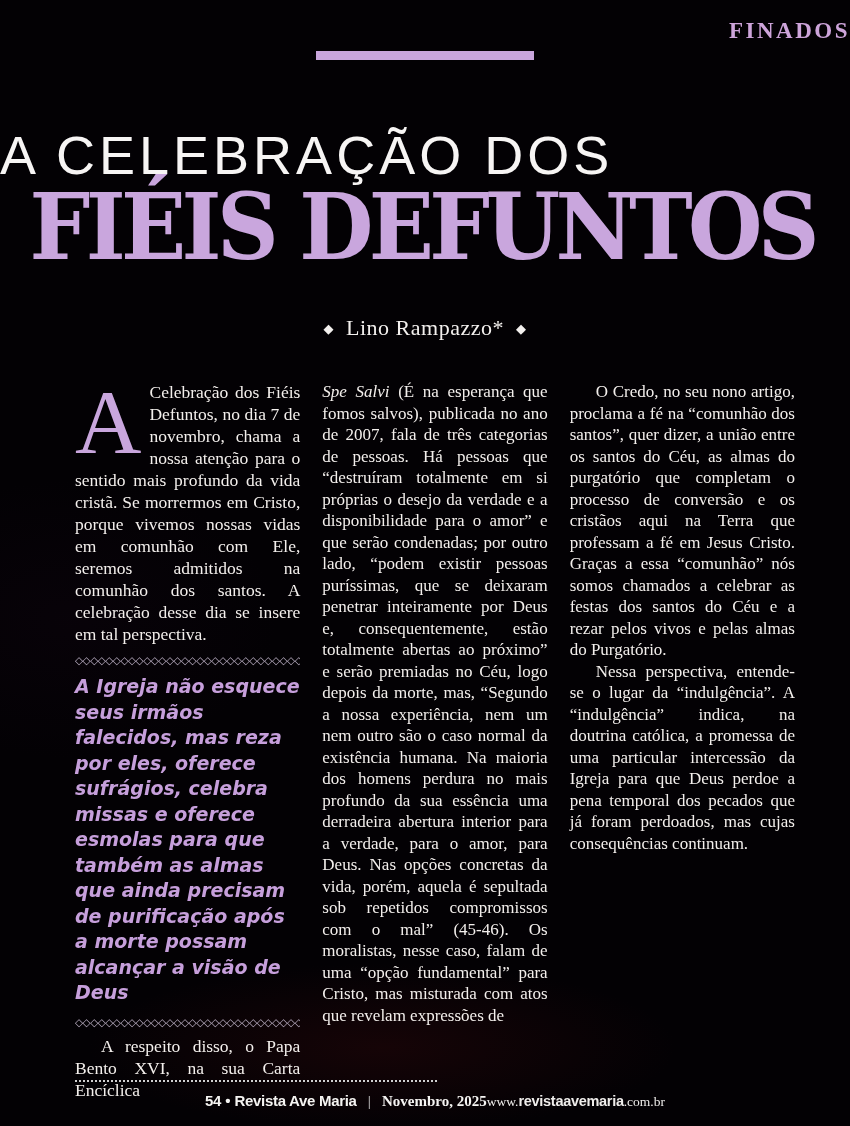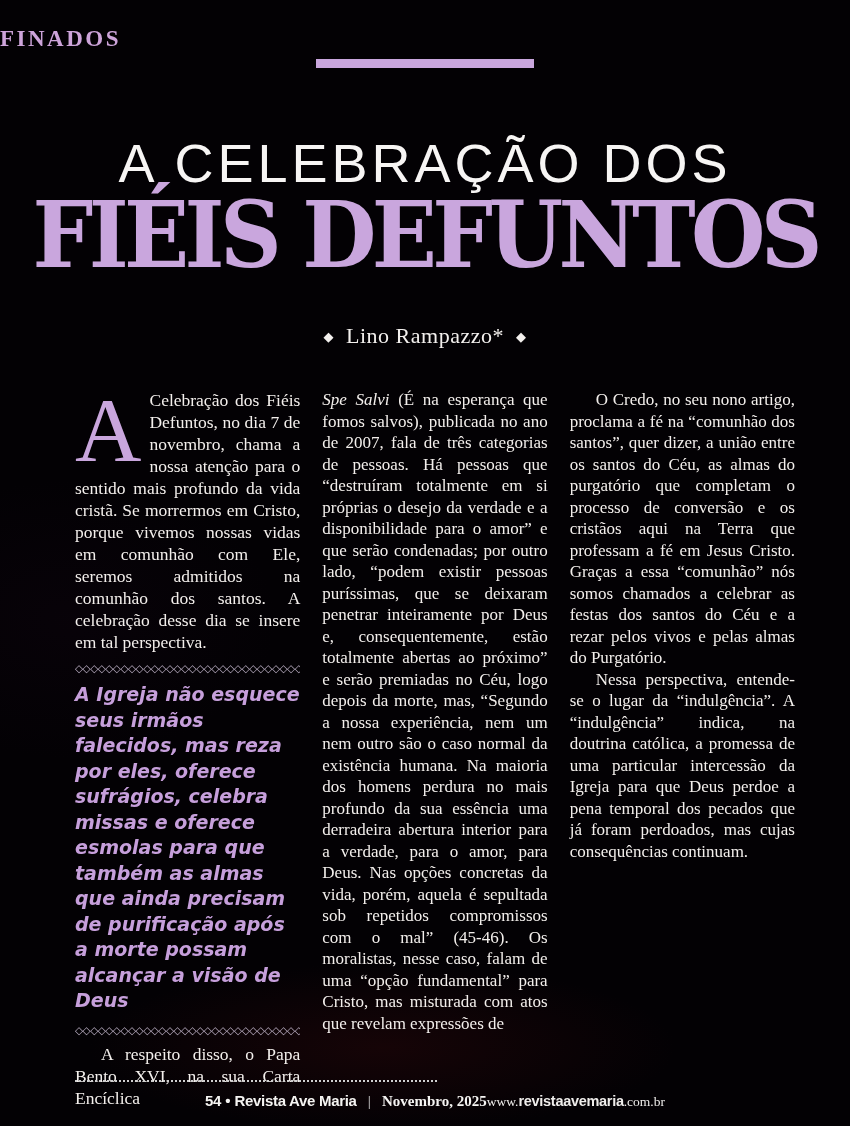--- a/index.html
+++ b/index.html
@@ -8,37 +8,37 @@
     width:850px;height:1126px;
     background:#030104;
     background-image:
       radial-gradient(ellipse 420px 120px at 45% 93%, rgba(70,12,14,.28), rgba(0,0,0,0) 70%),
       radial-gradient(ellipse 300px 200px at 8% 55%, rgba(40,10,40,.12), rgba(0,0,0,0) 70%);
     overflow:hidden;
     font-family:"Liberation Serif", serif;
   }
 
   
-  .kicker-wrap{padding-top:26px;text-align:left;}
+  .kicker-wrap{padding-top:18px;text-align:right;}
   .kicker{
     display:block;
     font-family:"Liberation Serif", serif;
     font-weight:700;
     font-size:23px;
     letter-spacing:2.5px;
     color:#cda4da;
   }
   .kicker-underline{
     width:218px;height:9px;
     margin:7px auto 0 auto;
     background:#c9a6dd;
   }
 
   
-  .title-block{margin-top:68px;text-align:center;}
+  .title-block{margin-top:68px;text-align:left;}
   .title-line1{
     display:block;
     font-family:"Liberation Sans", sans-serif;
     font-weight:300;
     font-size:54px;
     letter-spacing:4px;
     color:#f7f5f4;
     line-height:1.0;
   }
   .title-line2{

